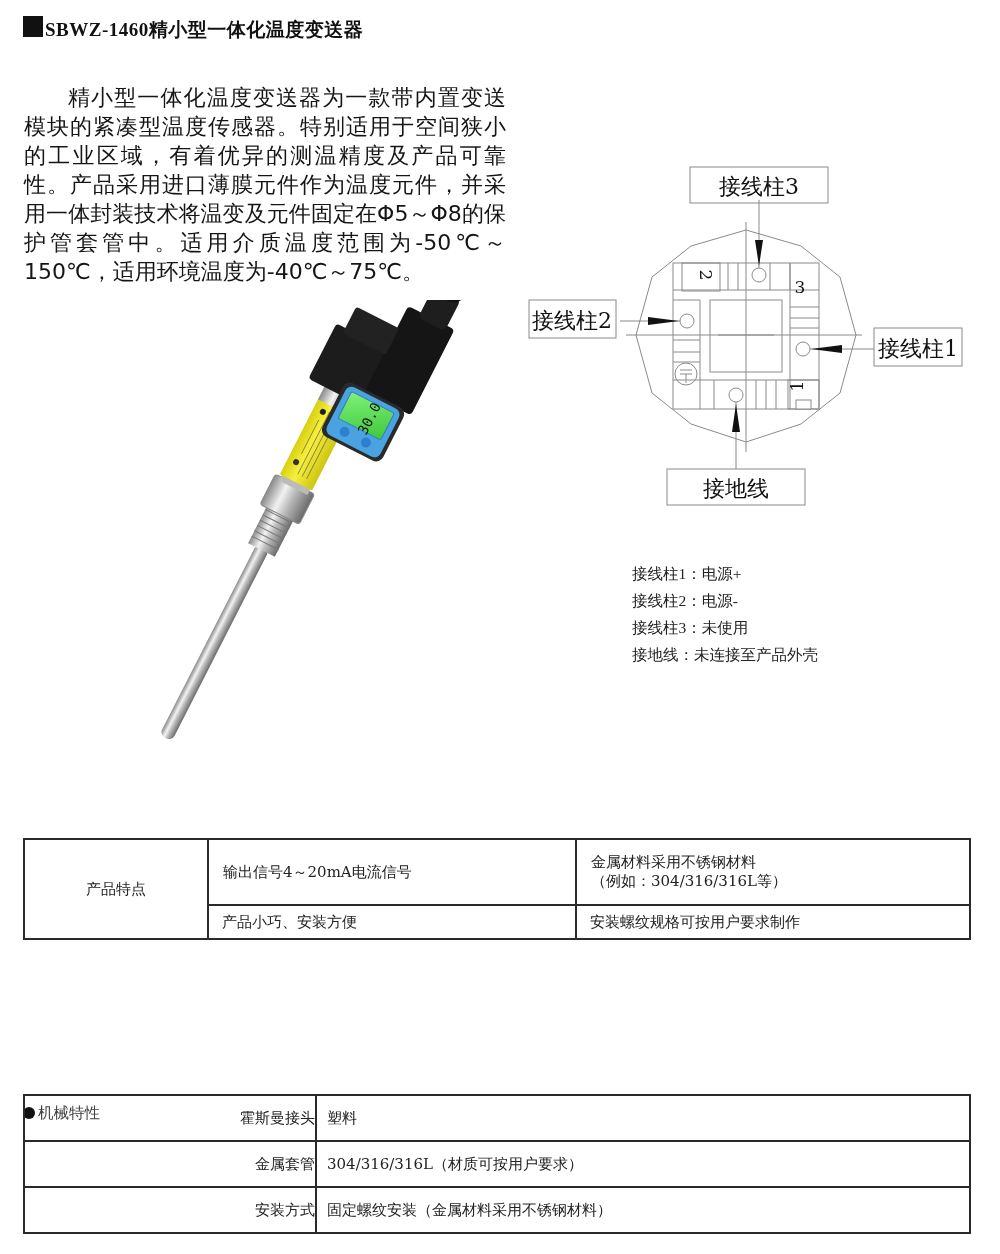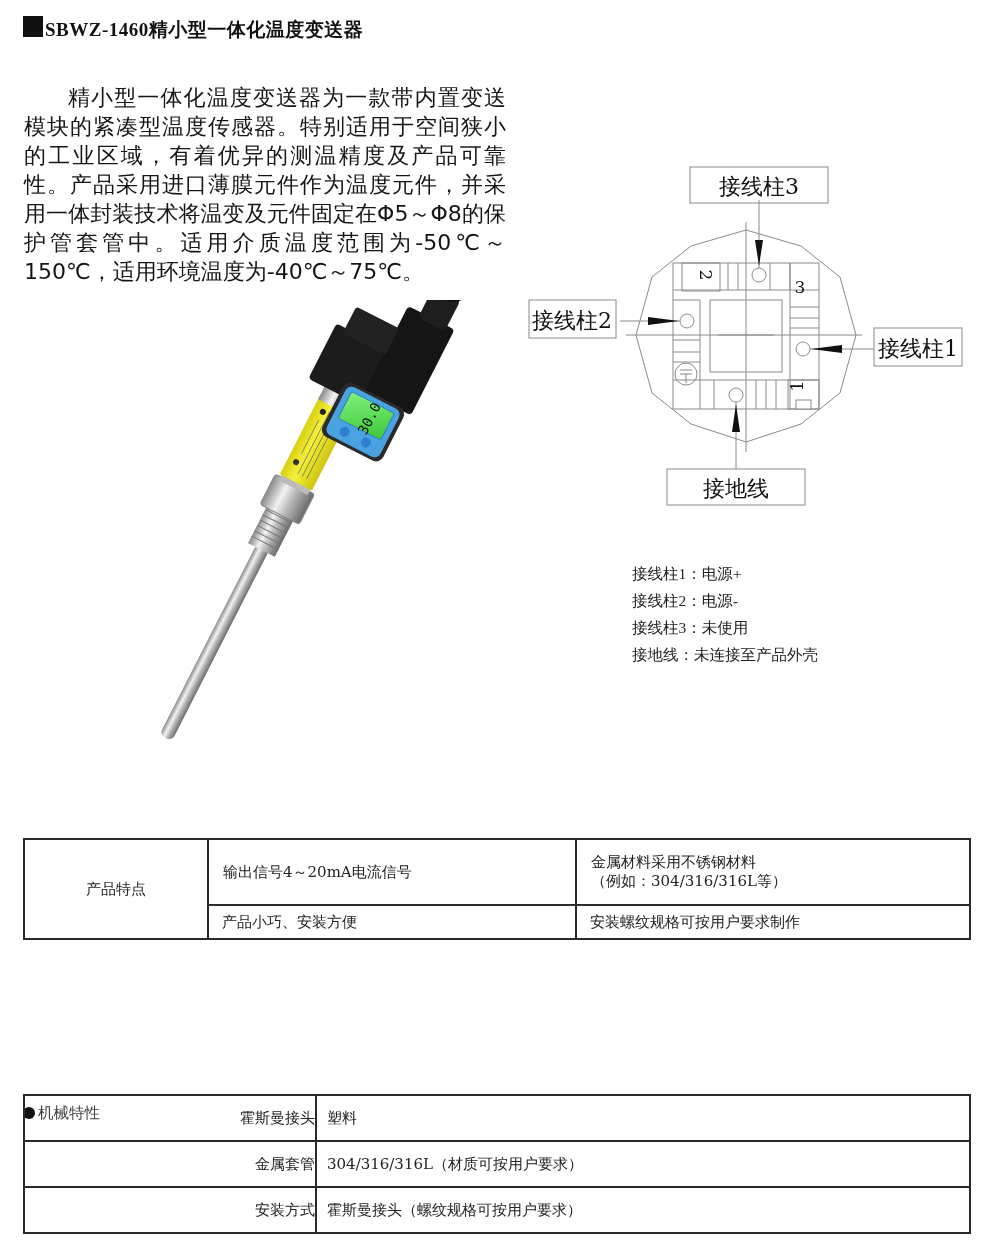--- a/index.html
+++ b/index.html
@@ -217,16 +217,16 @@
       <tr>
     <td class="k">霍斯曼接头</td>
     <td>塑料</td>
   </tr>
   <tr>
     <td class="k">金属套管</td>
     <td>304/316/316L（材质可按用户要求）</td>
   </tr>
   <tr>
     <td class="k">安装方式</td>
-    <td>霍斯曼接头（螺纹规格可按用户要求）</td>
+    <td>固定螺纹安装（金属材料采用不锈钢材料）</td>
   </tr>
 </tbody>
   </table>
 
 </body></html>

